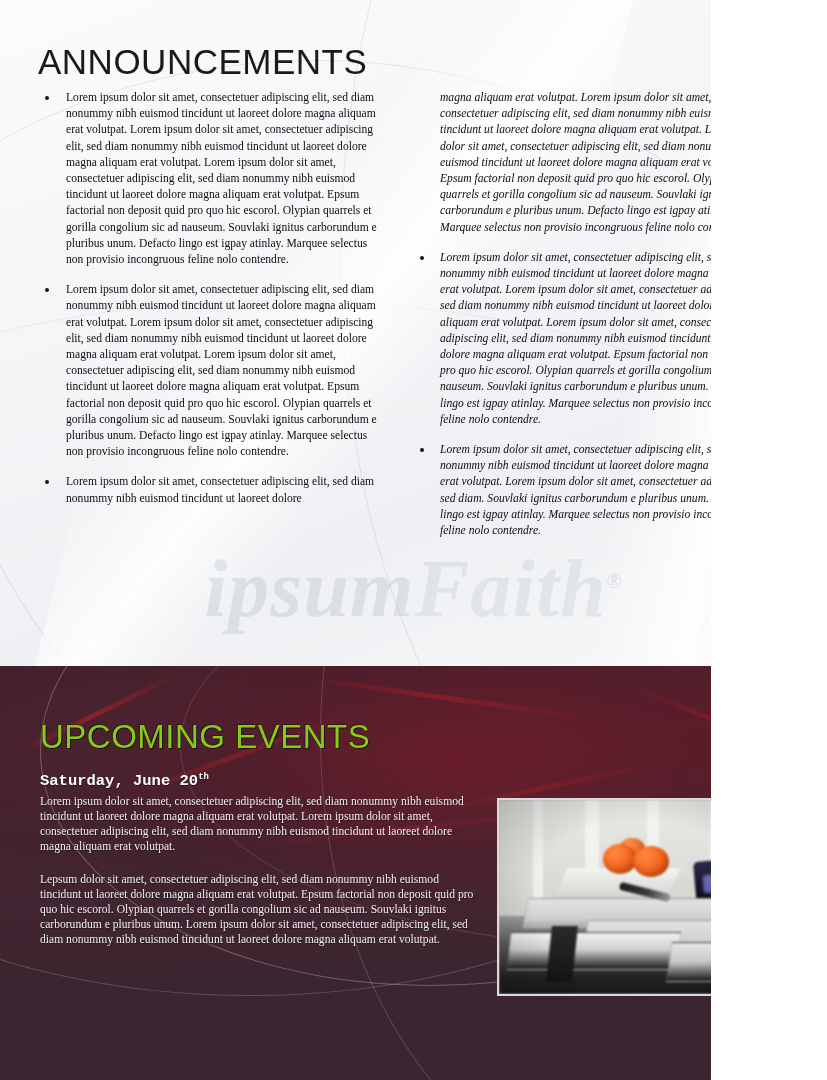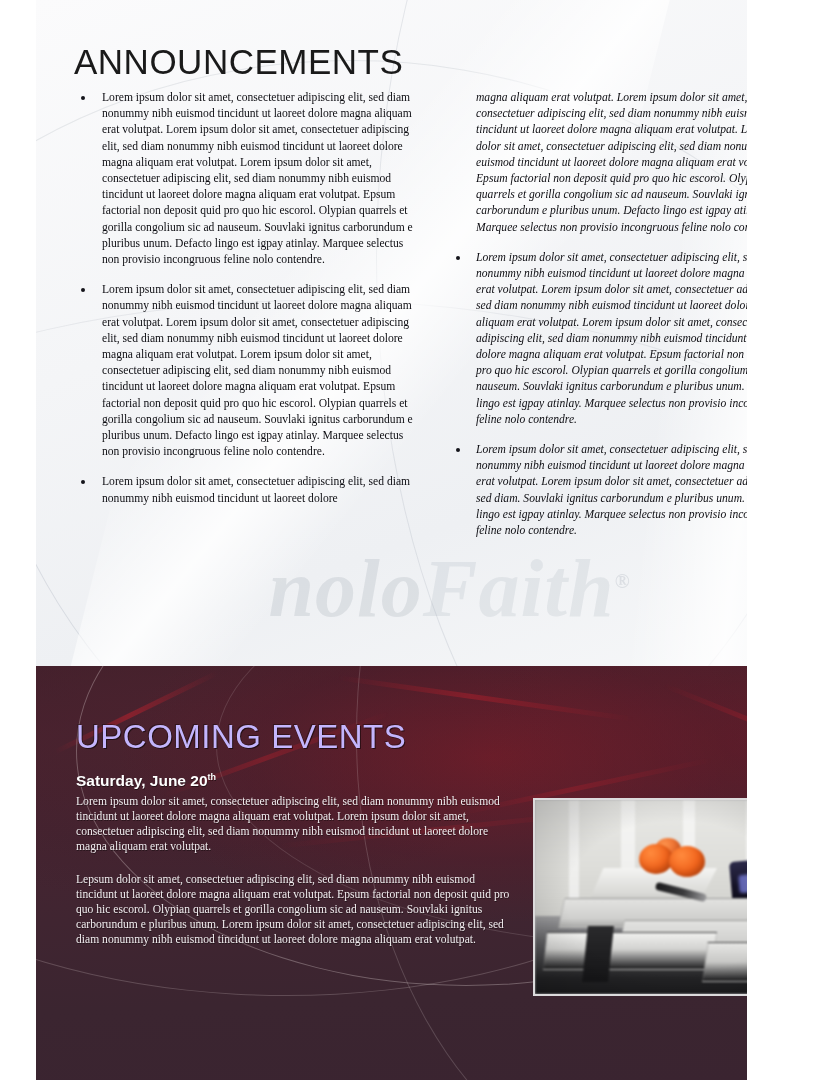--- a/index.html
+++ b/index.html
@@ -14,21 +14,20 @@
     font-family: "Liberation Serif", serif;
     background: #ffffff;
     position: relative;
   }
 
   .page {
     position: relative;
     width: 711px;
     height: 1080px;
     overflow: hidden;
-    margin-left: 36px;
   }
 
   
   .announce-section {
     position: absolute;
     left: 0; top: 0;
     width: 827px;
     height: 666px;
     background:
       linear-gradient(160deg, #fbfbfc 0%, #f4f5f7 40%, #eef0f3 70%, #f7f8f9 100%);
@@ -186,36 +185,36 @@
   .ev-arc.a4 { width: 900px;  height: 400px;  left: 180px;  top: -120px; border-color: rgba(226,214,214,0.16); }
 
   h2.events-title {
     position: absolute;
     left: 40px;
     top: 54px;
     font-family: "Liberation Sans", sans-serif;
     font-size: 33px;
     font-weight: 400;
     letter-spacing: 0.5px;
-    color: #c4b5fd;
+    color: #84cc16;
     text-shadow: 1px 1px 0 rgba(0,0,0,0.55), -1px -1px 0 rgba(0,0,0,0.35);
     line-height: 1;
     z-index: 3;
   }
 
   .events-body {
     position: absolute;
     left: 40px;
     top: 106px;
     width: 440px;
     z-index: 3;
   }
   .event-block { margin-bottom: 18px; }
   .event-date {
-    font-family: Liberation Sans, sans-serif;
+    font-family: Liberation Mono, monospace;
     font-size: 15.5px;
     font-weight: 700;
     color: #ffffff;
     margin-bottom: 4px;
     text-shadow: 0.5px 0.5px 0 rgba(0,0,0,0.5);
   }
   .event-date sup {
     font-size: 9px;
     vertical-align: super;
   }
@@ -339,21 +338,21 @@
       <div class="col right">
         <ul class="bullets">
           <li class="no-bullet">magna aliquam erat volutpat. Lorem ipsum dolor sit amet, consectetuer adipiscing elit, sed diam nonummy nibh euismod tincidunt ut laoreet dolore magna aliquam erat volutpat. Lorem ipsum dolor sit amet, consectetuer adipiscing elit, sed diam nonummy nibh euismod tincidunt ut laoreet dolore magna aliquam erat volutpat. Epsum factorial non deposit quid pro quo hic escorol. Olypian quarrels et gorilla congolium sic ad nauseum. Souvlaki ignitus carborundum e pluribus unum. Defacto lingo est igpay atinlay. Marquee selectus non provisio incongruous feline nolo contendre.</li>
           <li>Lorem ipsum dolor sit amet, consectetuer adipiscing elit, sed diam nonummy nibh euismod tincidunt ut laoreet dolore magna aliquam erat volutpat. Lorem ipsum dolor sit amet, consectetuer adipiscing elit, sed diam nonummy nibh euismod tincidunt ut laoreet dolore magna aliquam erat volutpat. Lorem ipsum dolor sit amet, consectetuer adipiscing elit, sed diam nonummy nibh euismod tincidunt ut laoreet dolore magna aliquam erat volutpat. Epsum factorial non deposit quid pro quo hic escorol. Olypian quarrels et gorilla congolium sic ad nauseum. Souvlaki ignitus carborundum e pluribus unum. Defacto lingo est igpay atinlay. Marquee selectus non provisio incongruous feline nolo contendre.</li>
           <li>Lorem ipsum dolor sit amet, consectetuer adipiscing elit, sed diam nonummy nibh euismod tincidunt ut laoreet dolore magna aliquam erat volutpat. Lorem ipsum dolor sit amet, consectetuer adipiscing elit, sed diam. Souvlaki ignitus carborundum e pluribus unum. Defacto lingo est igpay atinlay. Marquee selectus non provisio incongruous feline nolo contendre.</li>
         </ul>
       </div>
     </div>
 
     <div class="watermark">
-      <span>nolo</span><span class="wm-light">Faith</span><span class="wm-reg">®</span>
+      <span>ipsum</span><span class="wm-light">Faith</span><span class="wm-reg">®</span>
     </div>
   </section>
 
   <section class="events-section">
     <div class="ev-bg"></div>
     <div class="ev-streak r1"></div>
     <div class="ev-streak r2"></div>
     <div class="ev-streak r3"></div>
     <div class="ev-streak r4"></div>
     <div class="ev-streak r5"></div>

